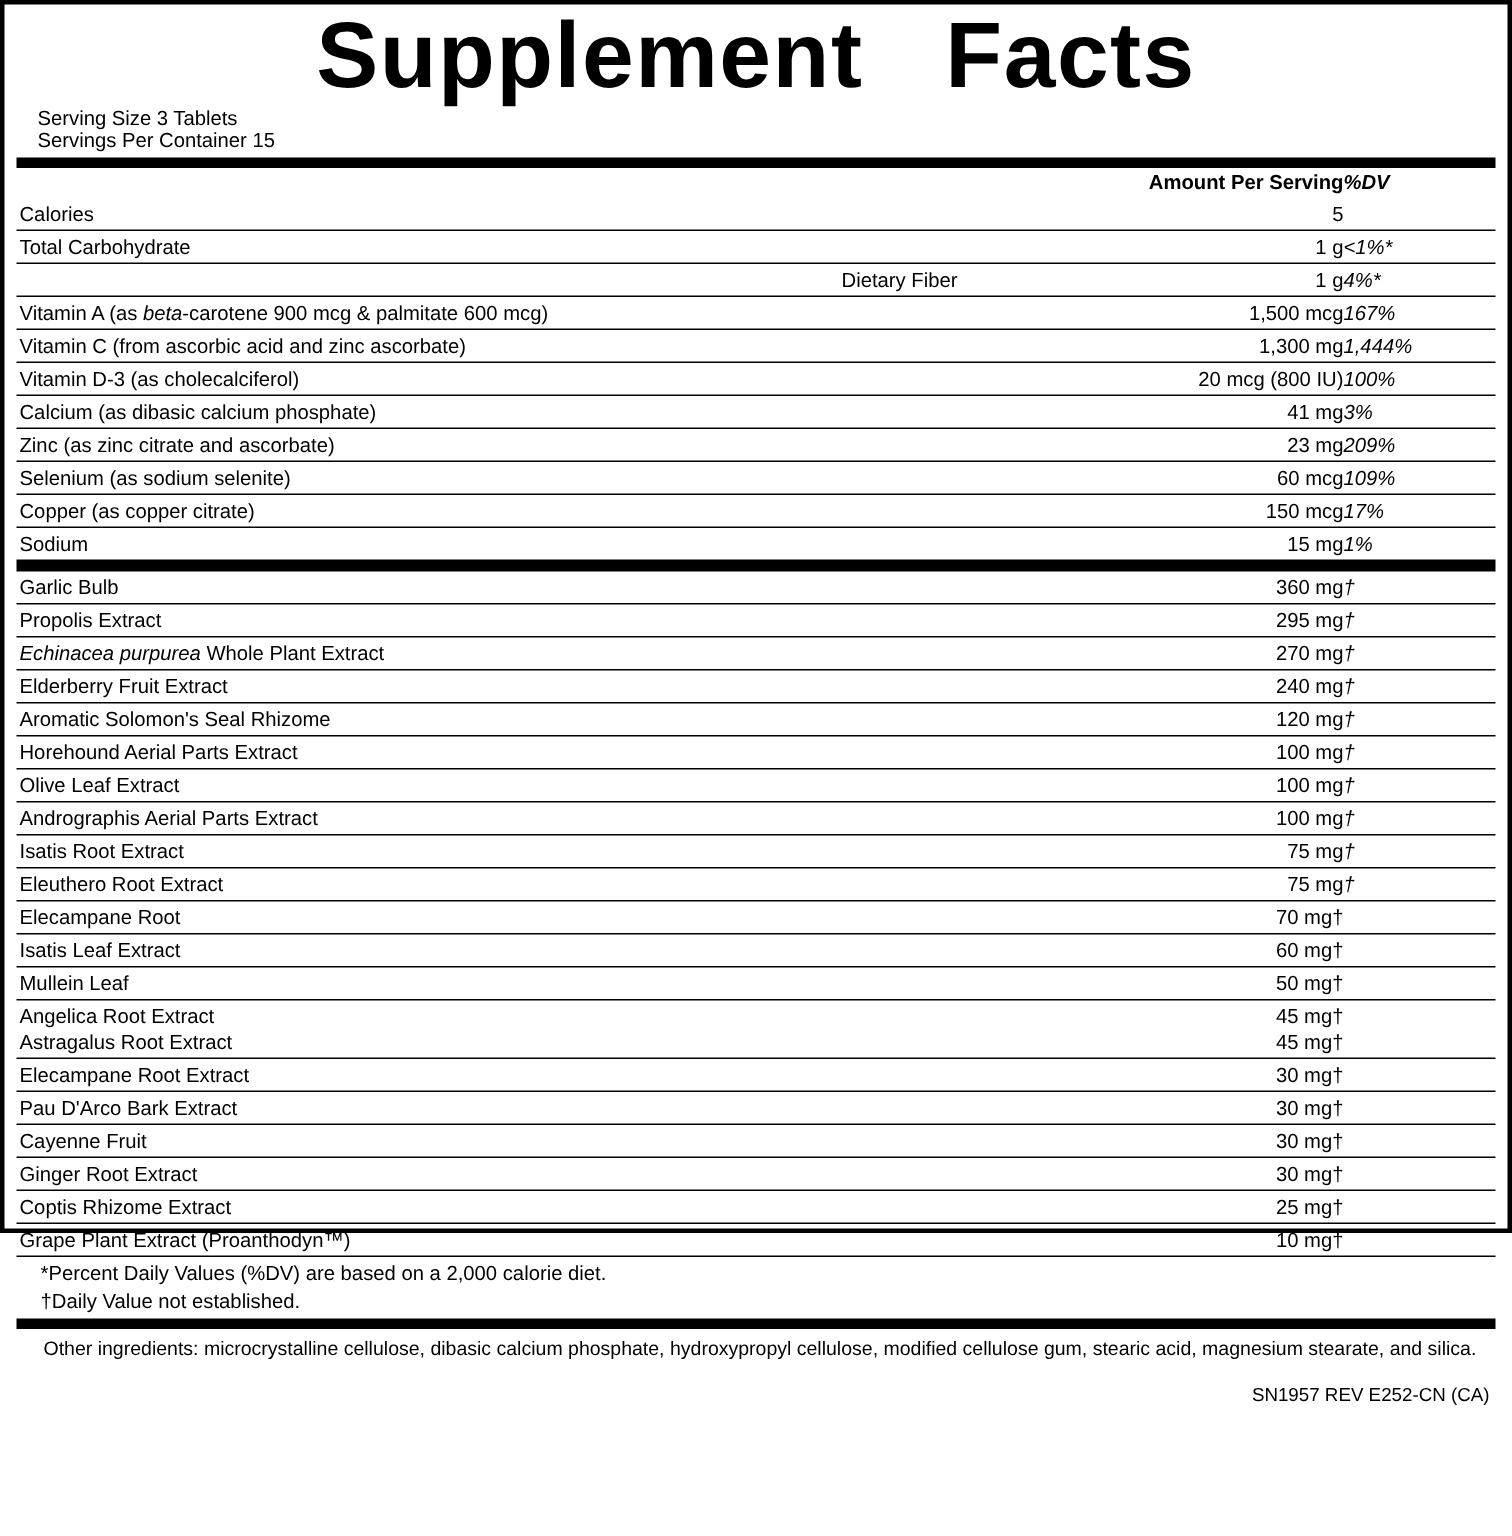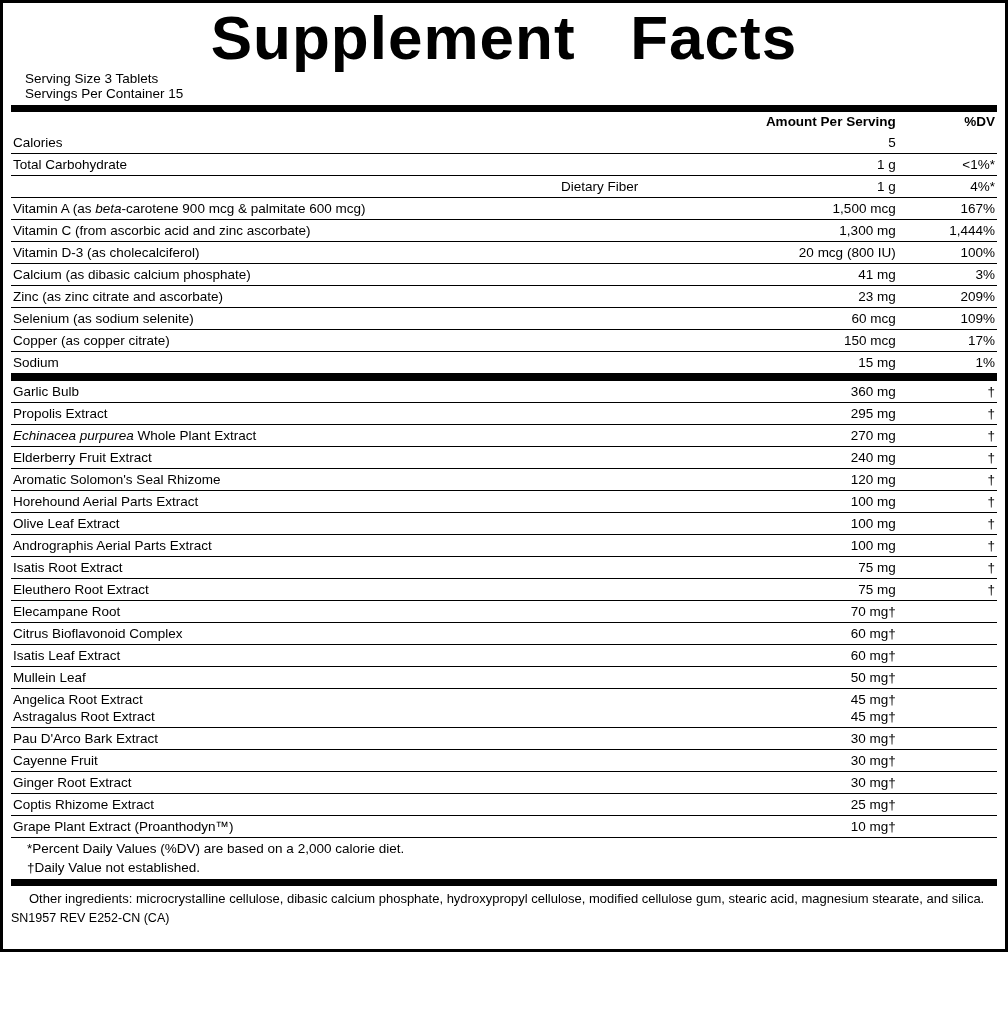--- a/index.html
+++ b/index.html
@@ -10,21 +10,21 @@
   body {
     width: 1008px;
     height: 1024px;
     font-family: "Liberation Sans", sans-serif;
     color: #000000;
     -webkit-font-smoothing: antialiased;
   }
   .panel {
     box-sizing: border-box;
     width: 1008px;
-    height: 952px;
+    height: 822px;
     border: 3px solid #000;
     padding: 0 8px;
     position: relative;
   }
   .title {
     font-size: 62px;
     font-weight: bold;
     letter-spacing: 1px;
     line-height: 1.0;
     margin: 4px 0 2px 0;
@@ -49,21 +49,21 @@
     padding: 0;
     vertical-align: bottom;
   }
   .hdr td {
     font-weight: bold;
     font-size: 13.5px;
     padding: 2px 0 3px 0;
   }
   .col-name  { width: 620px; text-align: left; padding-left: 2px !important; }
   .col-amt   { width: 260px; text-align: right; }
-  .col-dv    { width: 100px; text-align: right; padding-right: 2px !important; }
+  .col-dv    { width: 100px; text-align: left; padding-right: 2px !important; font-style: italic; }
   tr.row td {
     border-bottom: 1px solid #000;
     padding: 2px 0 2px 0;
     line-height: 16px;
     height: 17px;
   }
   tr.row.nb td { border-bottom: none; padding-bottom: 0; }
   tr.row.nb + tr.row td { padding-top: 0; }
   .indent { padding-left: 14px !important; text-align: right; }
   .ital { font-style: italic; }
@@ -83,23 +83,24 @@
     margin-top: 3px;
   }
   .other-ing {
     font-size: 13px;
     line-height: 16px;
     margin-left: 18px;
     padding-top: 5px;
   }
   .code {
     font-size: 12.5px;
-    text-align: left;
+    text-align: right;
     padding-top: 4px;
     padding-right: 4px;
+    margin-top: 12px;
   }
 </style>
 </head>
 <body>
 
 <div class="panel">
 
   <div class="title">Supplement   Facts</div>
 
   <div class="serving-line">Serving Size 3 Tablets</div>
@@ -221,45 +222,45 @@
           <td class="col-name">Eleuthero Root Extract</td>
           <td class="col-amt">75 mg</td>
           <td class="col-dv">†</td>
         </tr>
         <tr class="row">
           <td class="col-name">Elecampane Root</td>
           <td class="col-amt">70 mg†</td>
           <td class="col-dv"></td>
         </tr>
         <tr class="row">
-          <td class="col-name">Citrus Bioflavonoid Complex</td>
-          <td class="col-amt">60 mg†</td>
-          <td class="col-dv"></td>
-        </tr>
-        <tr class="row">
           <td class="col-name">Isatis Leaf Extract</td>
           <td class="col-amt">60 mg†</td>
           <td class="col-dv"></td>
         </tr>
         <tr class="row">
           <td class="col-name">Mullein Leaf</td>
           <td class="col-amt">50 mg†</td>
           <td class="col-dv"></td>
         </tr>
         <tr class="row nb">
           <td class="col-name">Angelica Root Extract</td>
           <td class="col-amt">45 mg†</td>
           <td class="col-dv"></td>
         </tr>
         <tr class="row">
           <td class="col-name">Astragalus Root Extract</td>
           <td class="col-amt">45 mg†</td>
           <td class="col-dv"></td>
         </tr>
         <tr class="row">
+          <td class="col-name">Elecampane Root Extract</td>
+          <td class="col-amt">30 mg†</td>
+          <td class="col-dv"></td>
+        </tr>
+        <tr class="row">
           <td class="col-name">Pau D'Arco Bark Extract</td>
           <td class="col-amt">30 mg†</td>
           <td class="col-dv"></td>
         </tr>
         <tr class="row">
           <td class="col-name">Cayenne Fruit</td>
           <td class="col-amt">30 mg†</td>
           <td class="col-dv"></td>
         </tr>
         <tr class="row">

